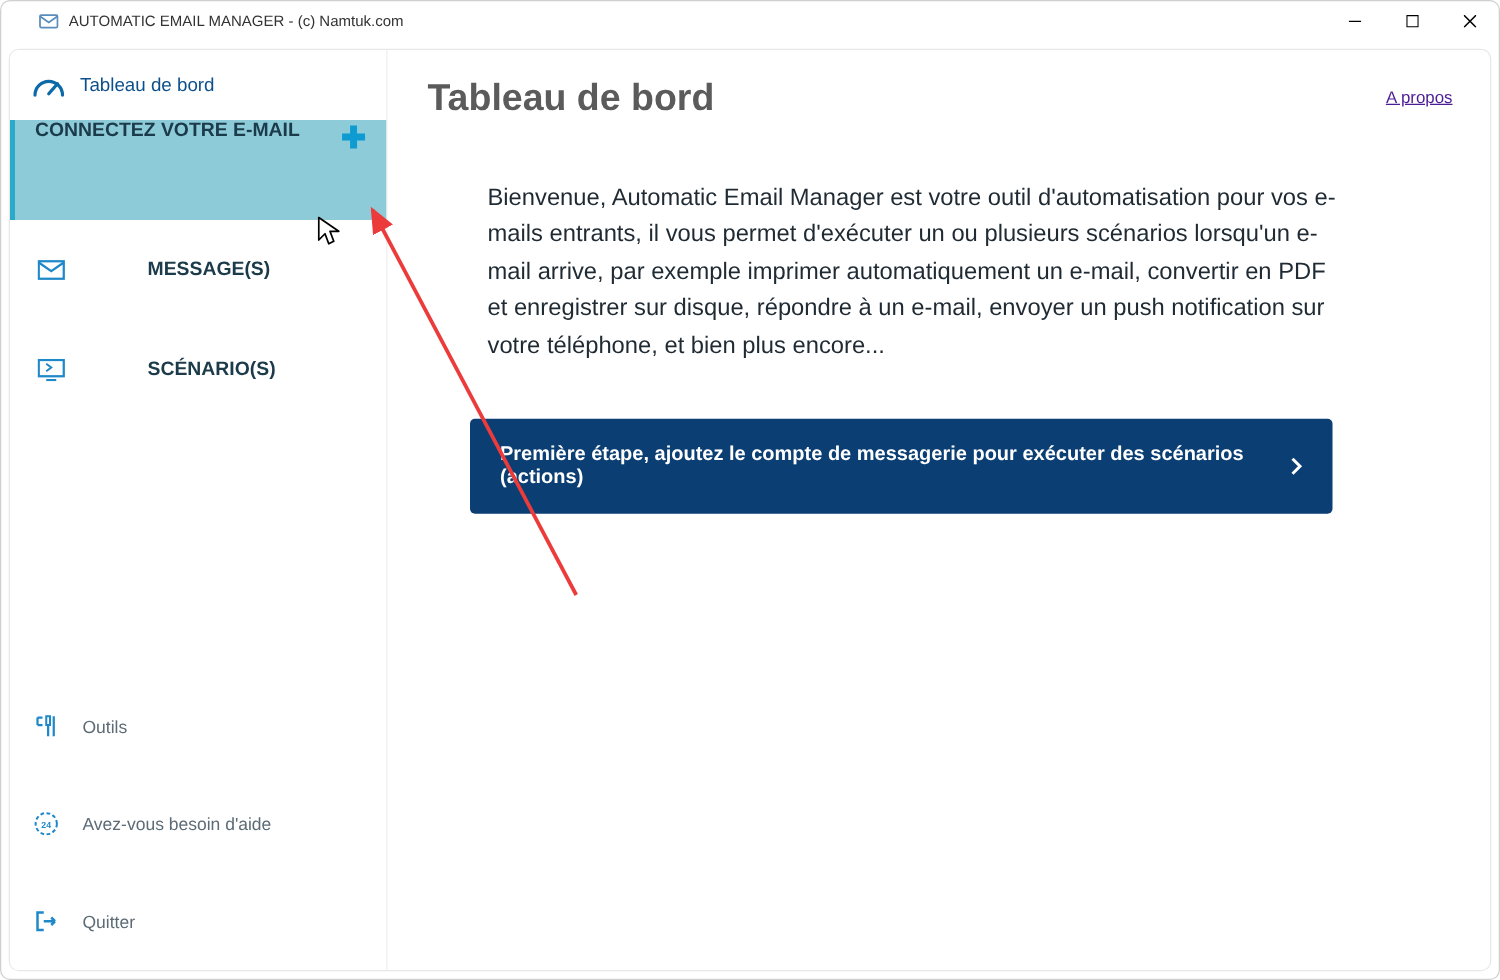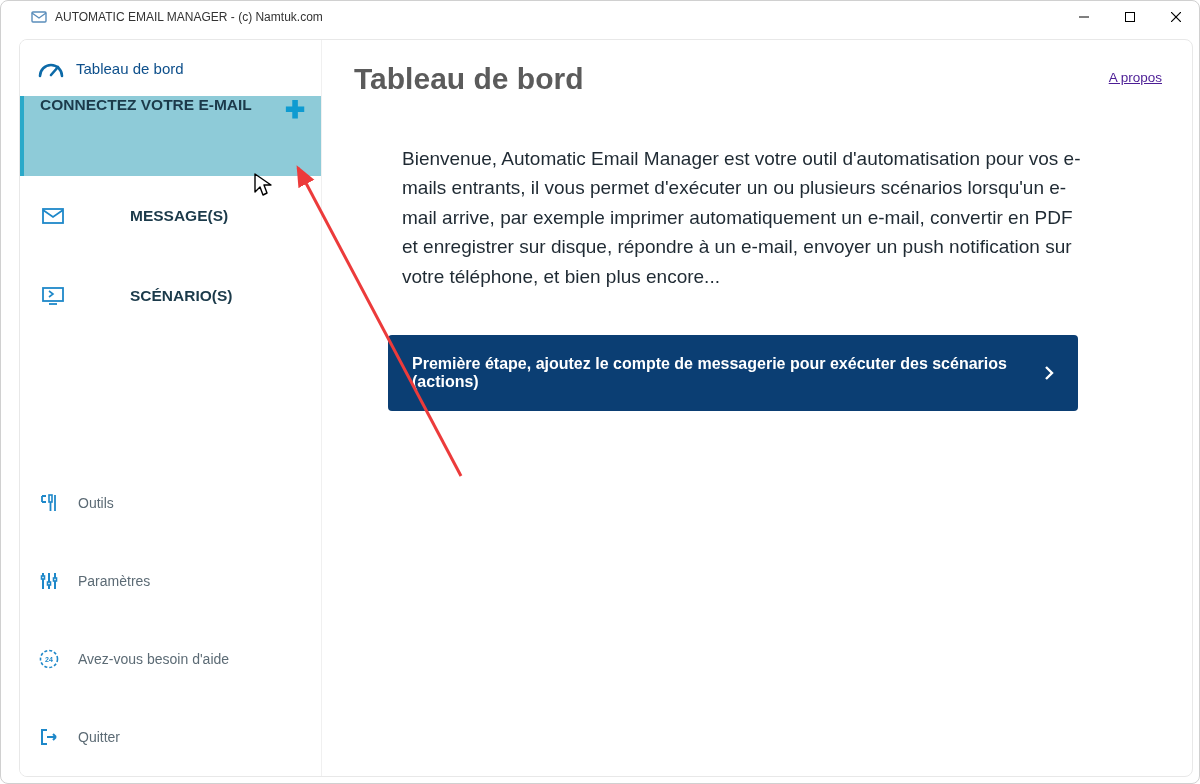--- a/index.html
+++ b/index.html
@@ -36,21 +36,20 @@
   .win-btn {
     width: 46px; height: 32px;
     display: flex; align-items: center; justify-content: center;
     font-size: 12px; color: #000;
   }
   .body-area {
     flex: 1;
     display: flex;
     min-height: 0;
     padding: 6px;
-    margin-left: 12px;
   }
   .inner-frame {
     flex: 1;
     display: flex;
     border: 1px solid #e8e8e8;
     border-radius: 8px;
     overflow: hidden;
     background: #fff;
   }
   .sidebar {
@@ -238,33 +237,20 @@
                 <rect x="10" y="2" width="3" height="7" fill="none" stroke="#1e88c9" stroke-width="1.6"></rect>
                 <line x1="11.5" y1="9" x2="11.5" y2="18" stroke="#1e88c9" stroke-width="1.8"></line>
                 <line x1="16" y1="2" x2="16" y2="18" stroke="#1e88c9" stroke-width="1.8"></line>
               </svg>
             </span>
             <span>Outils</span>
           </div>
           <div class="bottom-item">
             <span class="bi-icon">
               <svg width="20" height="20" viewBox="0 0 20 20">
-                <line x1="4" y1="2" x2="4" y2="18" stroke="#1e88c9" stroke-width="2"></line>
-                <line x1="10" y1="2" x2="10" y2="18" stroke="#1e88c9" stroke-width="2"></line>
-                <line x1="16" y1="2" x2="16" y2="18" stroke="#1e88c9" stroke-width="2"></line>
-                <rect x="2.5" y="5" width="3" height="3" fill="#fff" stroke="#1e88c9" stroke-width="1.6"></rect>
-                <rect x="8.5" y="11" width="3" height="3" fill="#fff" stroke="#1e88c9" stroke-width="1.6"></rect>
-                <rect x="14.5" y="7" width="3" height="3" fill="#fff" stroke="#1e88c9" stroke-width="1.6"></rect>
-              </svg>
-            </span>
-            <span>Paramètres</span>
-          </div>
-          <div class="bottom-item">
-            <span class="bi-icon">
-              <svg width="20" height="20" viewBox="0 0 20 20">
                 <circle cx="10" cy="10" r="8.5" fill="none" stroke="#1e88c9" stroke-width="1.6" stroke-dasharray="3 2"></circle>
                 <text x="10" y="13" text-anchor="middle" font-size="7" fill="#1e88c9" font-weight="700">24</text>
               </svg>
             </span>
             <span>Avez-vous besoin d'aide</span>
           </div>
           <div class="bottom-item">
             <span class="bi-icon">
               <svg width="20" height="20" viewBox="0 0 20 20">
                 <path d="M8 3H3v14h5" fill="none" stroke="#1e88c9" stroke-width="2"></path>

